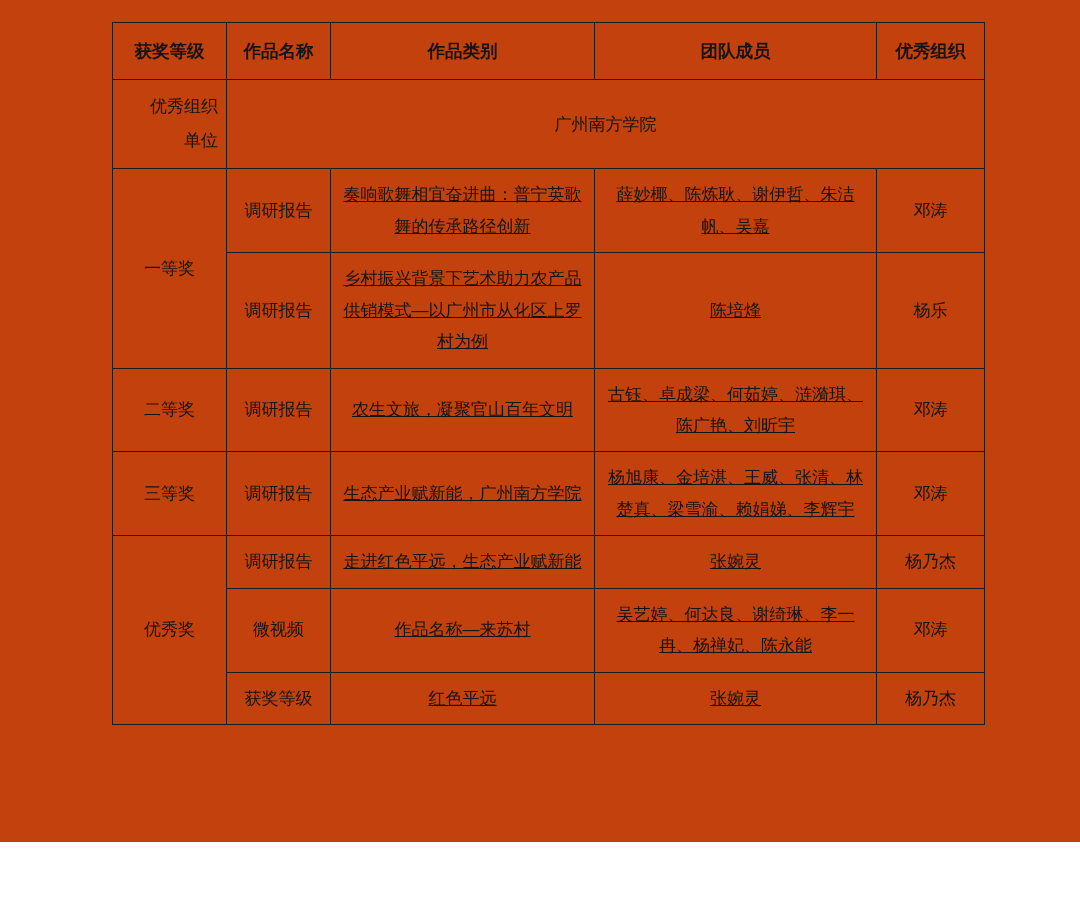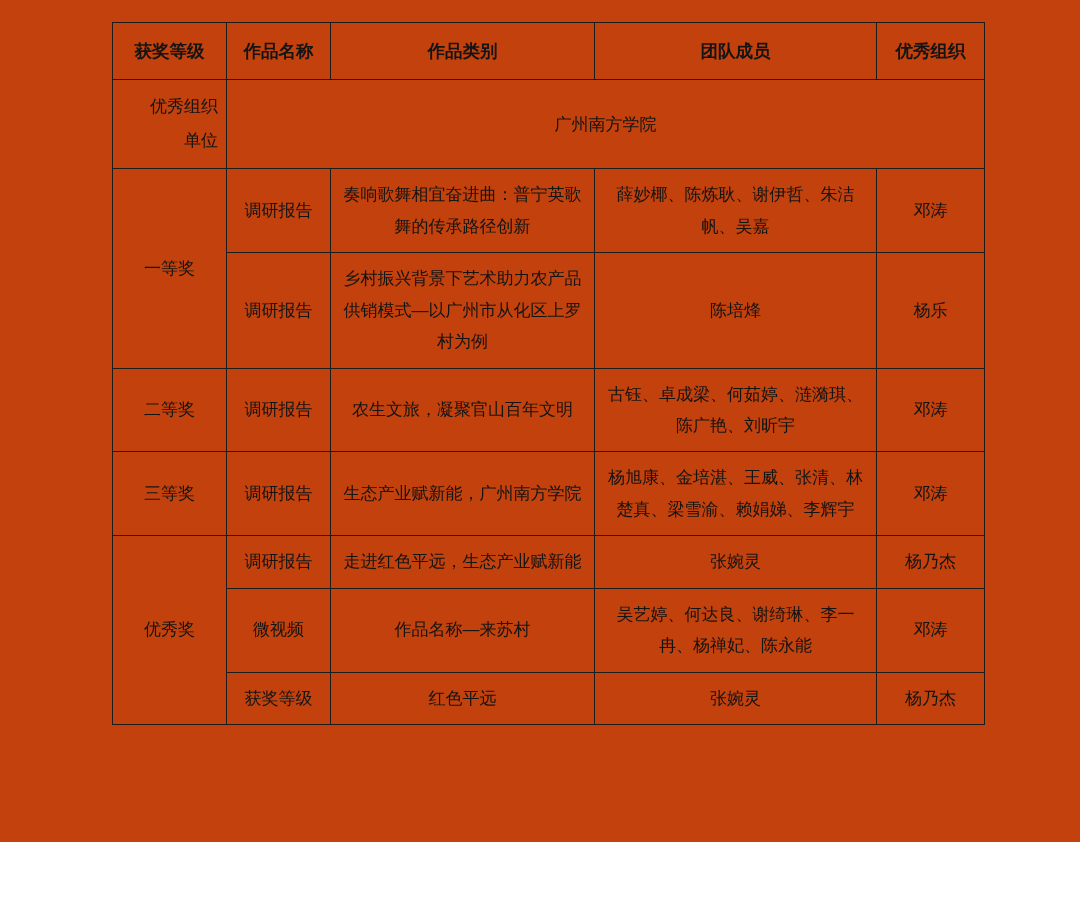--- a/index.html
+++ b/index.html
@@ -45,20 +45,21 @@
   .col-level   { width: 114px; }
   .col-type    { width: 104px; }
   .col-name    { width: 264px; }
   .col-members { width: 282px; }
   .col-teacher { width: 108px; }
 
   td.cell-left {
     text-align: left;
     padding-left: 14px;
     padding-right: 14px;
+    text-decoration: underline;
   }
   td.cell-org {
     text-align: center;
     font-size: 17px;
     padding: 26px 8px;
     margin-left: 26px;
   }
   td.level-cell {
     font-size: 17px;
   }

